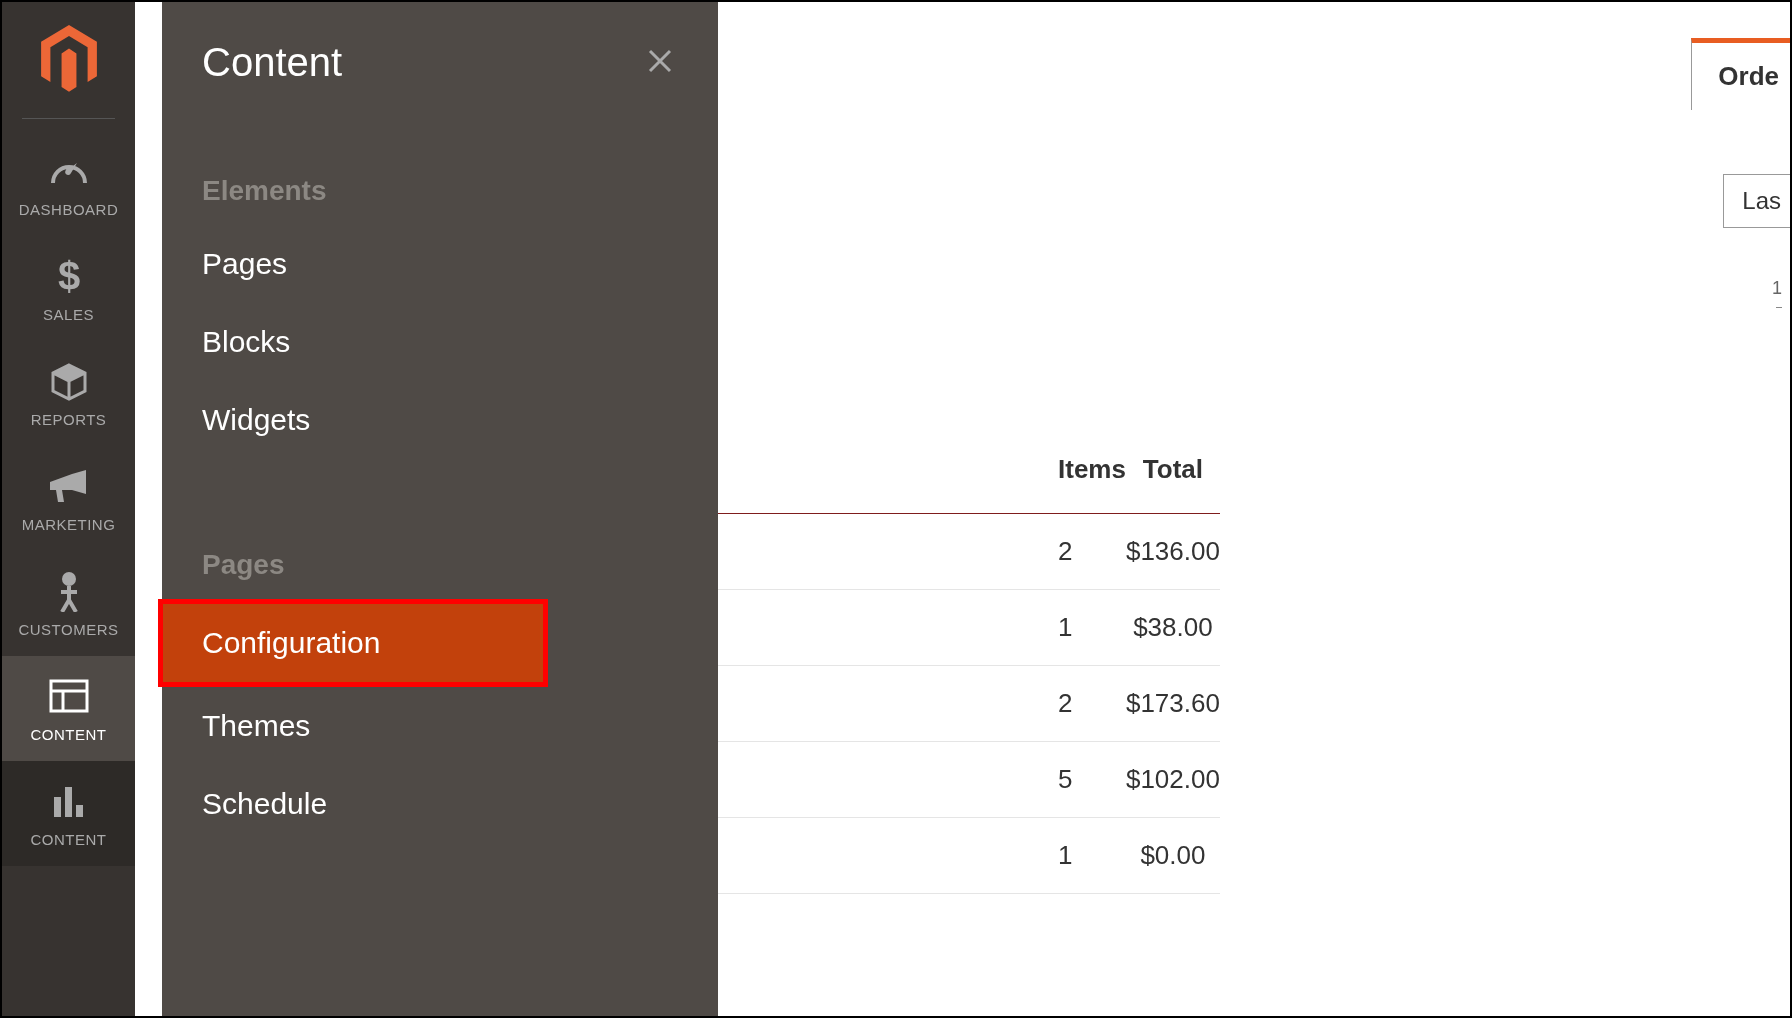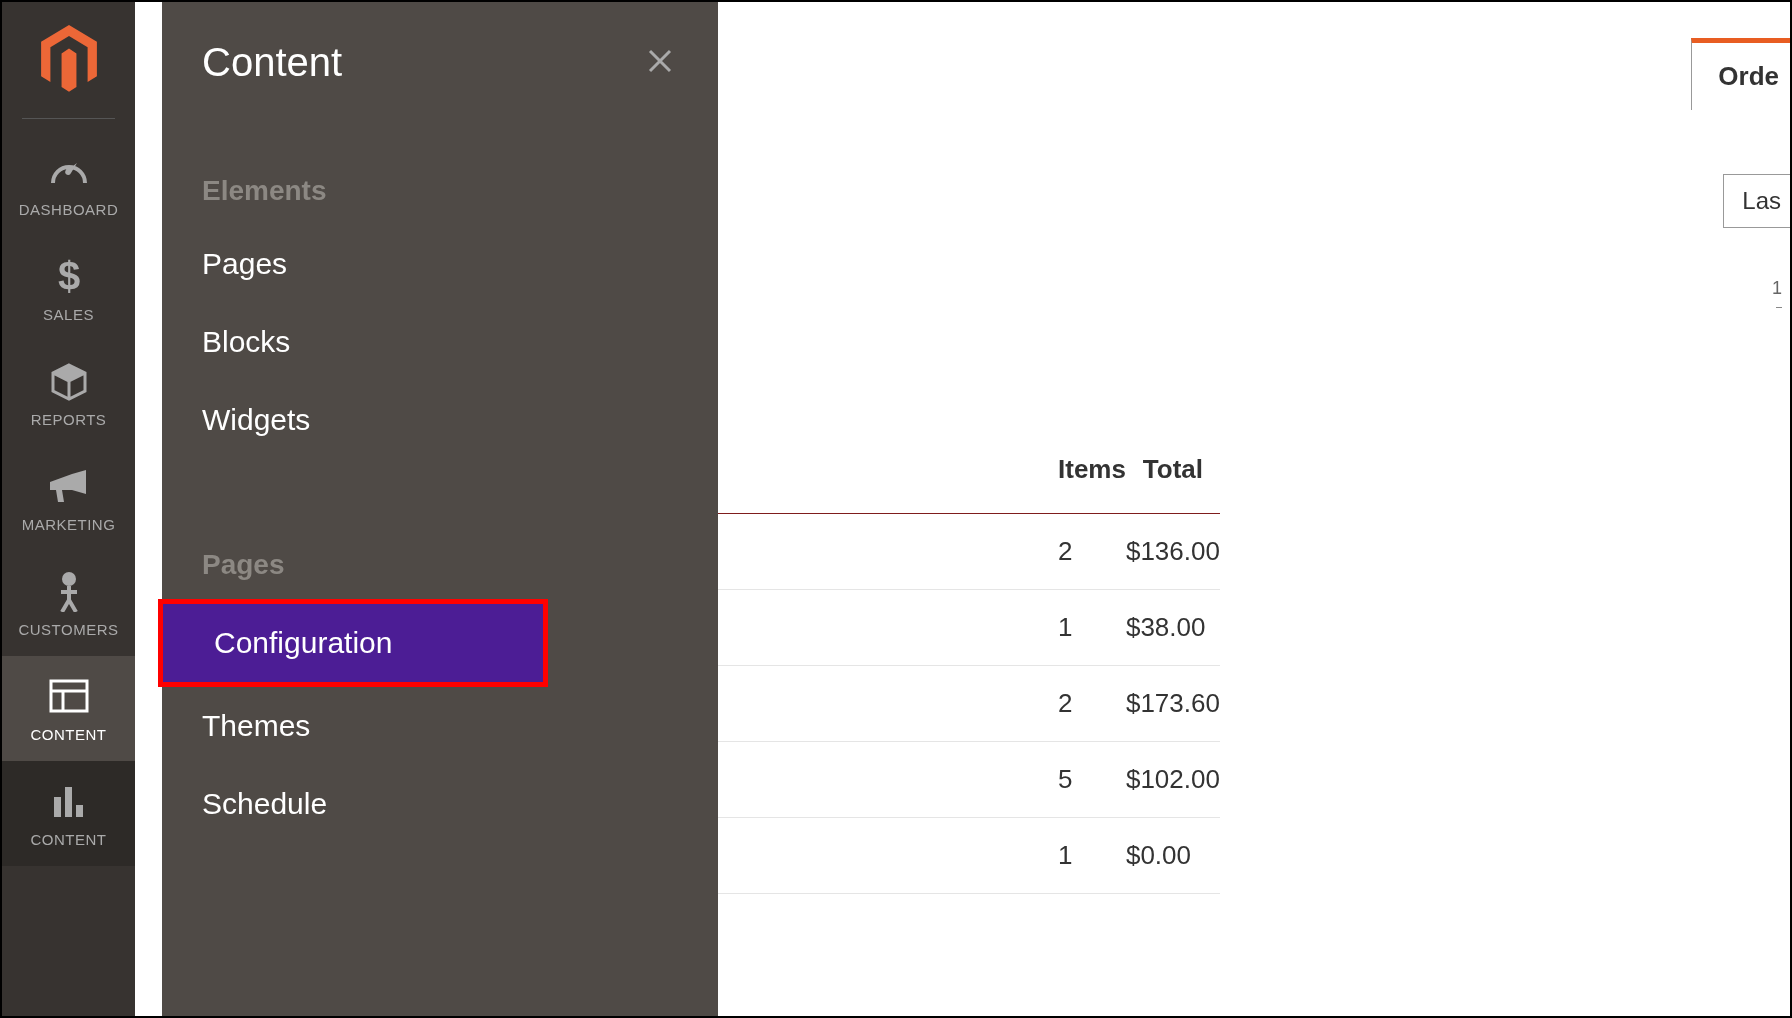--- a/index.html
+++ b/index.html
@@ -105,25 +105,25 @@
       padding: 60px 40px 18px 40px;
     }
     .flyout-item {
       padding: 22px 40px;
       font-size: 30px;
       font-weight: 400;
       color: #fff;
       cursor: pointer;
     }
     .flyout-item.highlighted {
-      background: #4c1d95;
+      background: #c2410c;
       border: 5px solid #ff0000;
       margin-left: -4px;
       margin-right: 170px;
-      padding-left: 51px;
+      padding-left: 39px;
     }
     
     
     .content-area {
       position: absolute;
       left: 716px;
       top: 0;
       right: 0;
       height: 100%;
       background: #fff;
@@ -192,21 +192,21 @@
       text-align: center;
       padding: 0 0 28px 0;
     }
     .data-table td {
       font-size: 26px;
       color: #333;
       padding: 22px 0 22px 340px;
       border-bottom: 1px solid #e5e5e5;
     }
     .data-table td.right {
-      text-align: left;
+      text-align: center;
       padding: 22px 0;
     }
   </style>
 </head>
 <body>
 
 <div class="main-sidebar">
   <div class="logo-wrap">
     <span>
       <svg width="62" height="70" viewBox="0 0 100 110">

